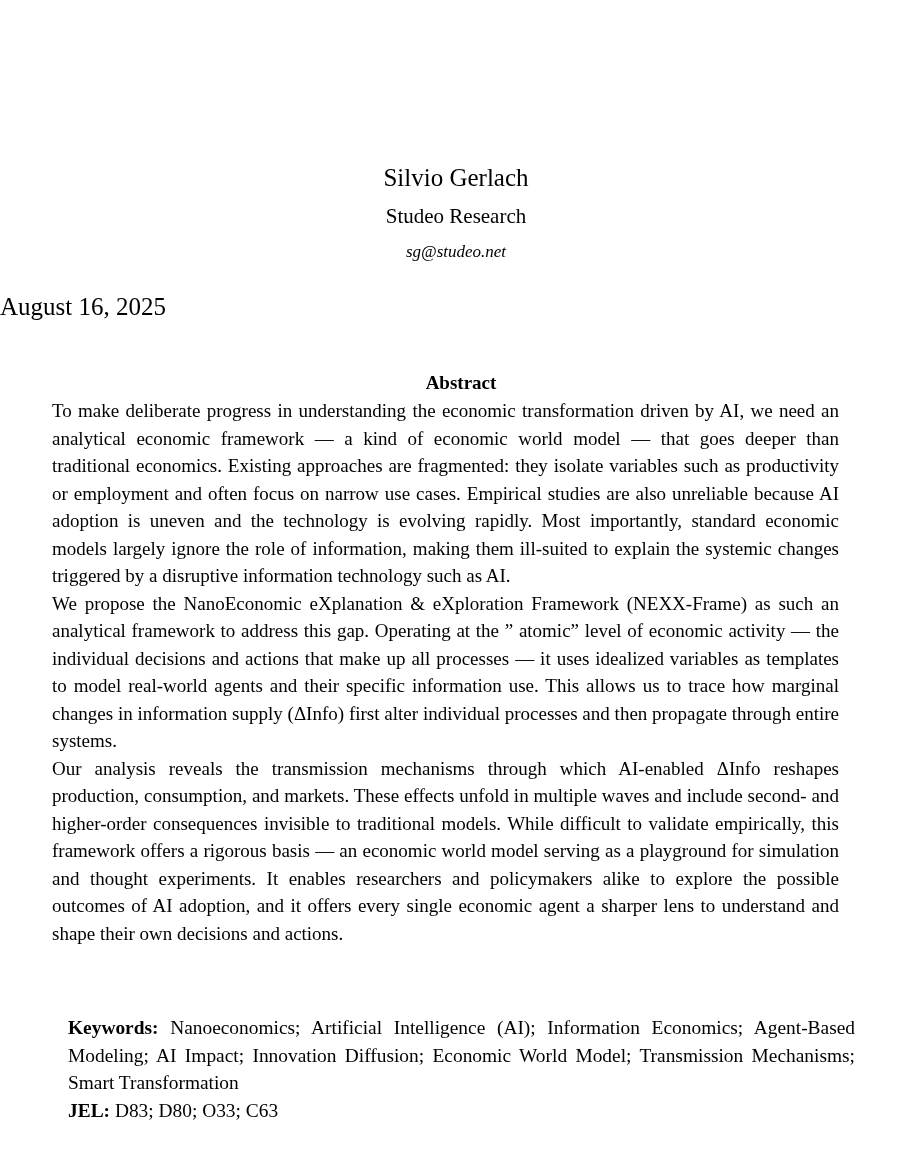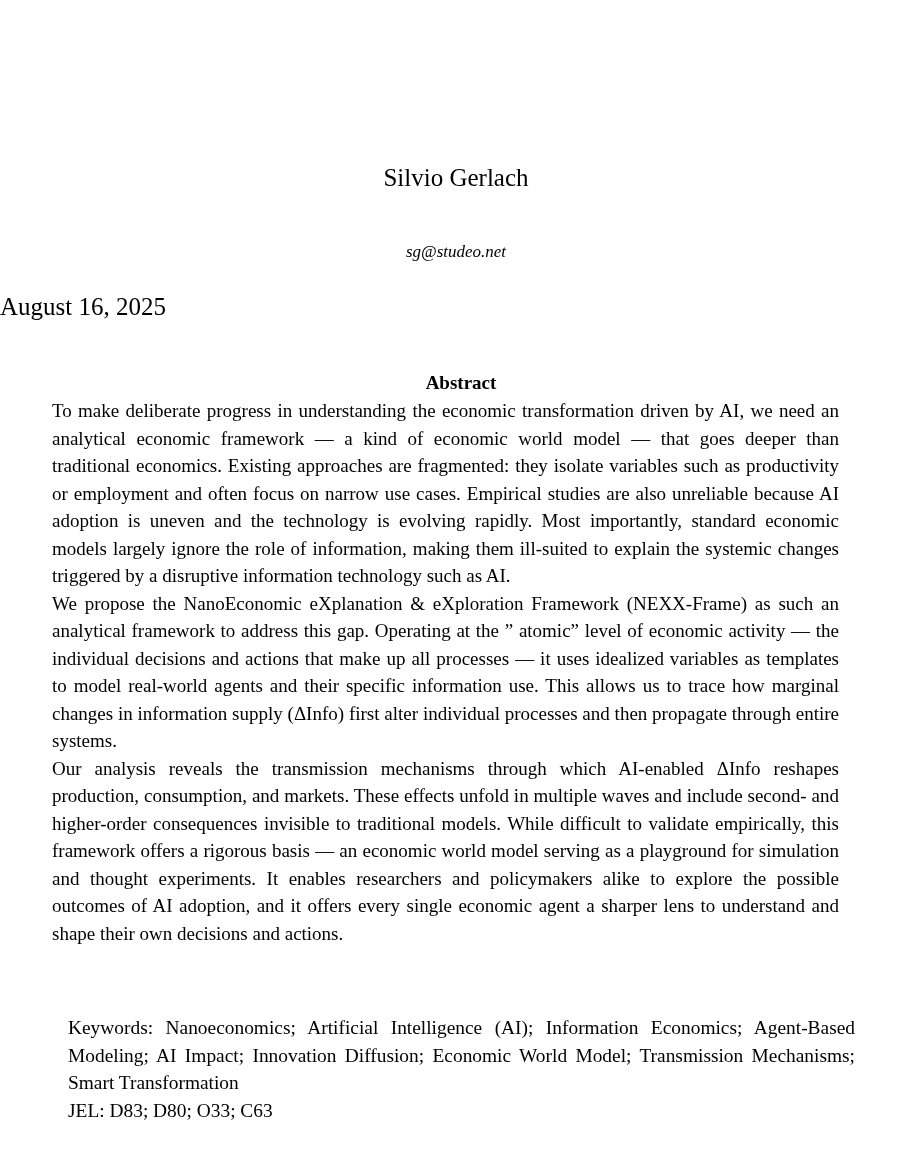--- a/index.html
+++ b/index.html
@@ -98,31 +98,32 @@
     .keywords {
       position: absolute;
       left: 68px;
       top: 1014px;
       width: 787px;
       font-size: 19.4px;
       line-height: 27.5px;
       text-align: justify;
     }
     .keywords p { margin: 0; }
-    .label { font-weight: normal; }
+    .label { font-weight: bold; }
   </style>
 </head>
 <body>
 
 <div class="page">
 
   <h1 class="title">
   </h1>
 
   <div class="author">Silvio Gerlach</div>
+  <div class="affil">Studeo Research</div>
   <div class="email">sg@studeo.net</div>
   <div class="date">August 16, 2025</div>
 
   <div class="abstract-heading">Abstract</div>
 
   <div class="abstract-body">
     <p>To make deliberate progress in understanding the economic transformation driven by AI, we need an analytical economic framework — a kind of economic world model — that goes deeper than traditional economics.  Existing approaches are fragmented:  they iso­late variables such as productivity or employment and often focus on narrow use cases. Empirical studies are also unreliable because AI adoption is uneven and the technology is evolving rapidly. Most importantly, standard economic models largely ignore the role of in­formation, making them ill-suited to explain the systemic changes triggered by a disruptive information technology such as AI.</p>
     <p>We propose the NanoEconomic eXplanation &amp; eXploration Framework (NEXX-Frame) as such an analytical framework to address this gap.  Operating at the ” atomic” level of eco­nomic activity — the individual decisions and actions that make up all processes — it uses idealized variables as templates to model real-world agents and their specific information use. This allows us to trace how marginal changes in information supply (ΔInfo) first alter individual processes and then propagate through entire systems.</p>
     <p>Our analysis reveals the transmission mechanisms through which AI-enabled ΔInfo re­shapes production, consumption, and markets.  These effects unfold in multiple waves and include second- and higher-order consequences invisible to traditional models. While difficult to validate empirically, this framework offers a rigorous basis — an economic world model serving as a playground for simulation and thought experiments.  It enables researchers and policymakers alike to explore the possible outcomes of AI adoption, and it offers every single economic agent a sharper lens to understand and shape their own decisions and actions.</p>
   </div>

